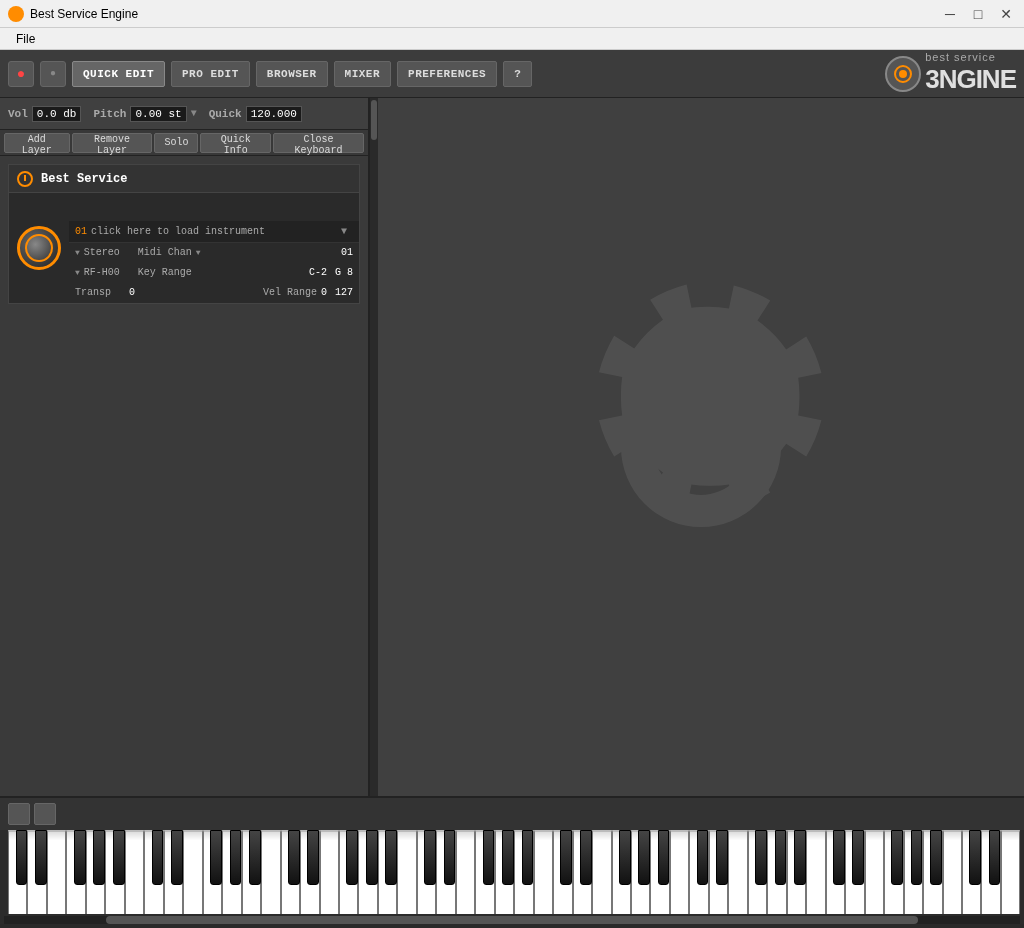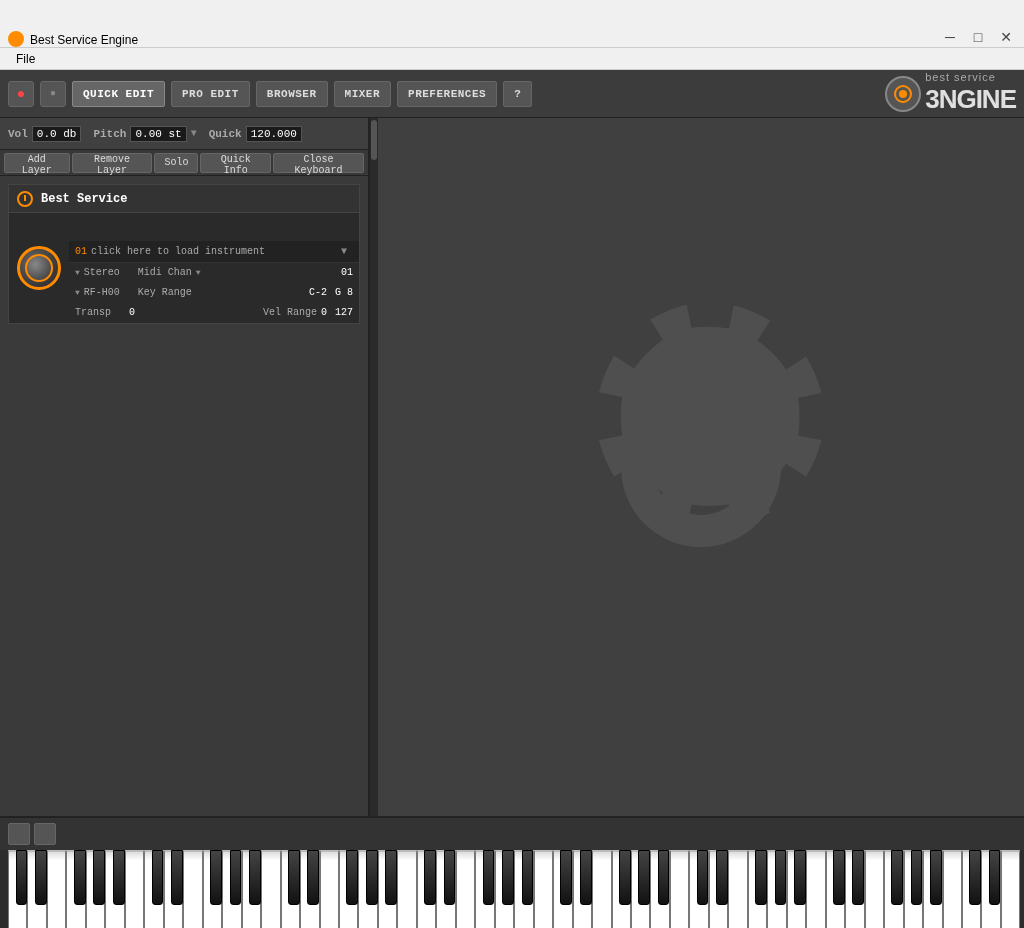--- a/index.html
+++ b/index.html
@@ -8,24 +8,24 @@
       height: 928px;
       background: #2a2a2a;
       font-family: 'Courier New', monospace;
       overflow: hidden;
       user-select: none;
     }
 
     
     .title-bar {
       width: 100%;
-      height: 48px;
+      height: 28px;
       background: #f0f0f0;
       display: flex;
-      align-items: flex-end;
+      align-items: center;
       padding: 0 8px;
       border-bottom: 1px solid #ccc;
     }
     .title-bar-icon {
       width: 16px;
       height: 16px;
       margin-right: 6px;
       background: #ff8c00;
       border-radius: 50%;
     }

